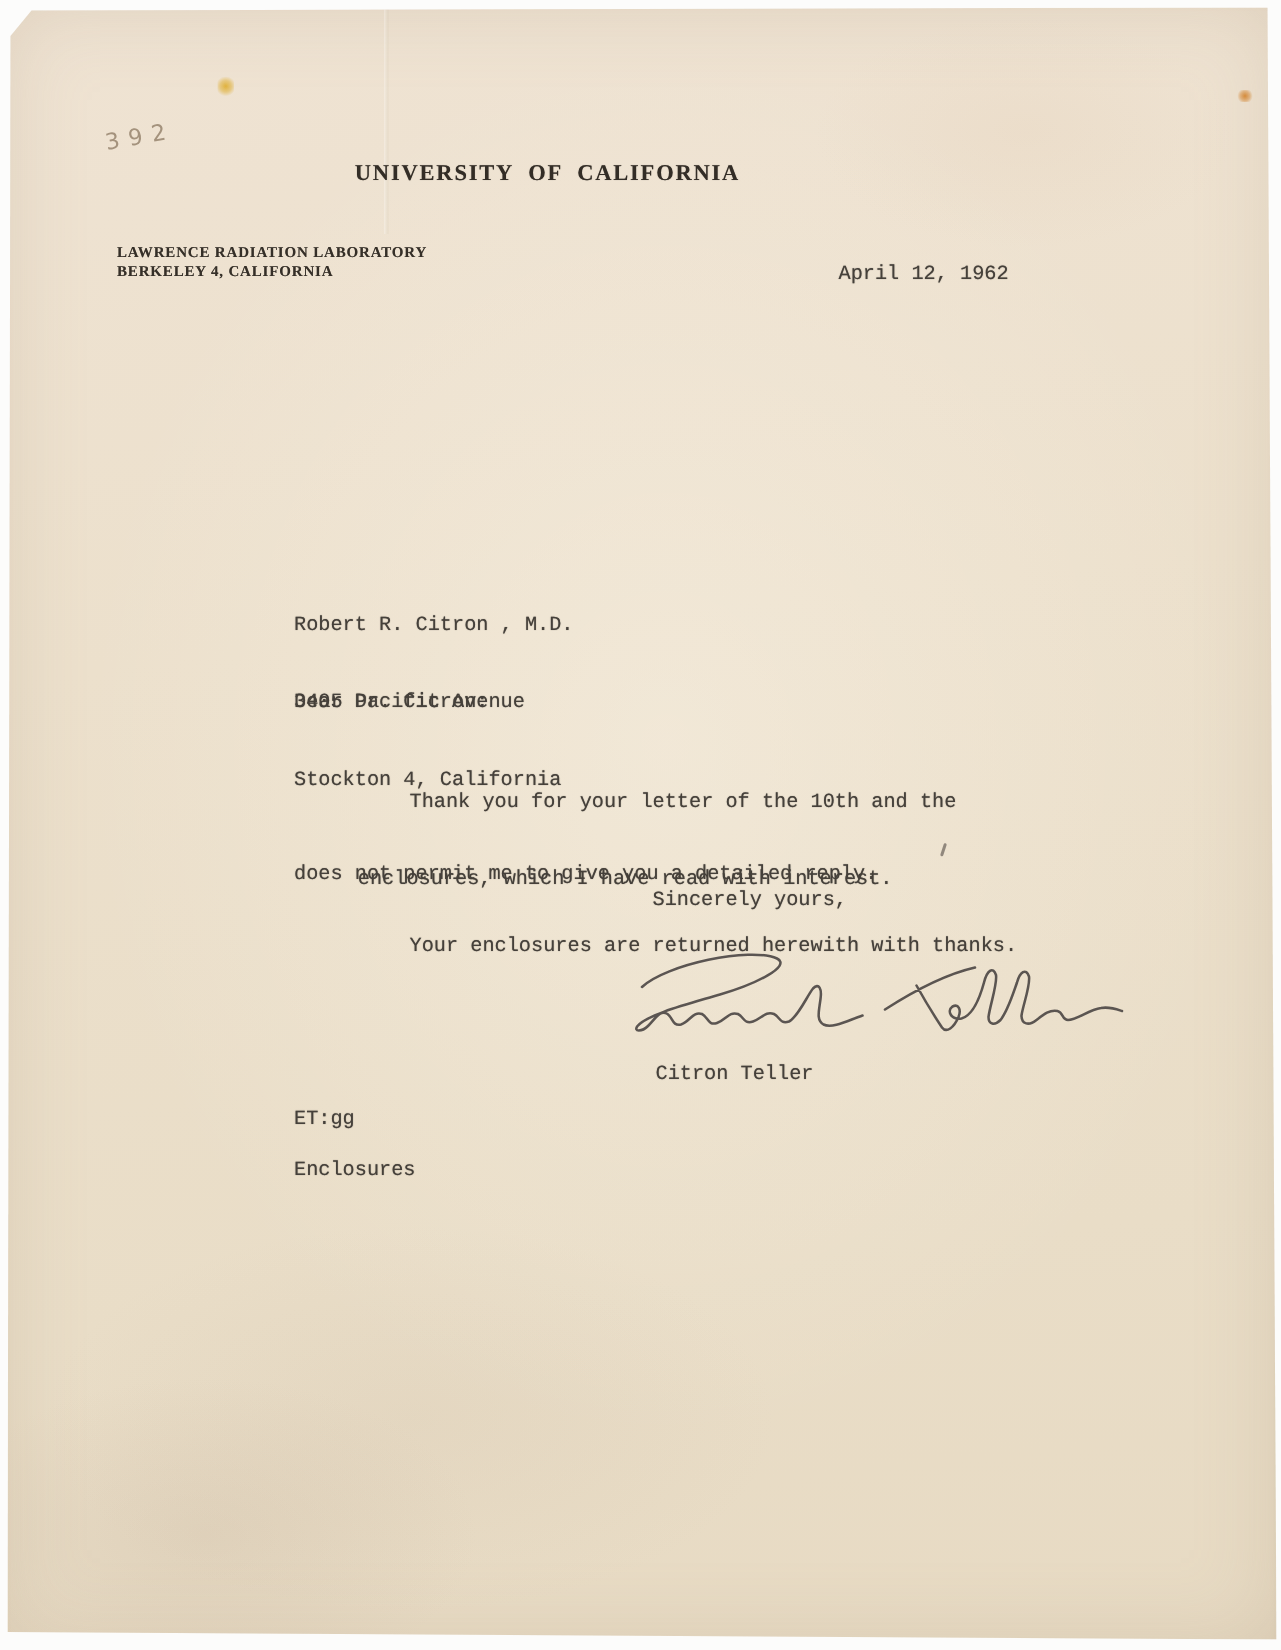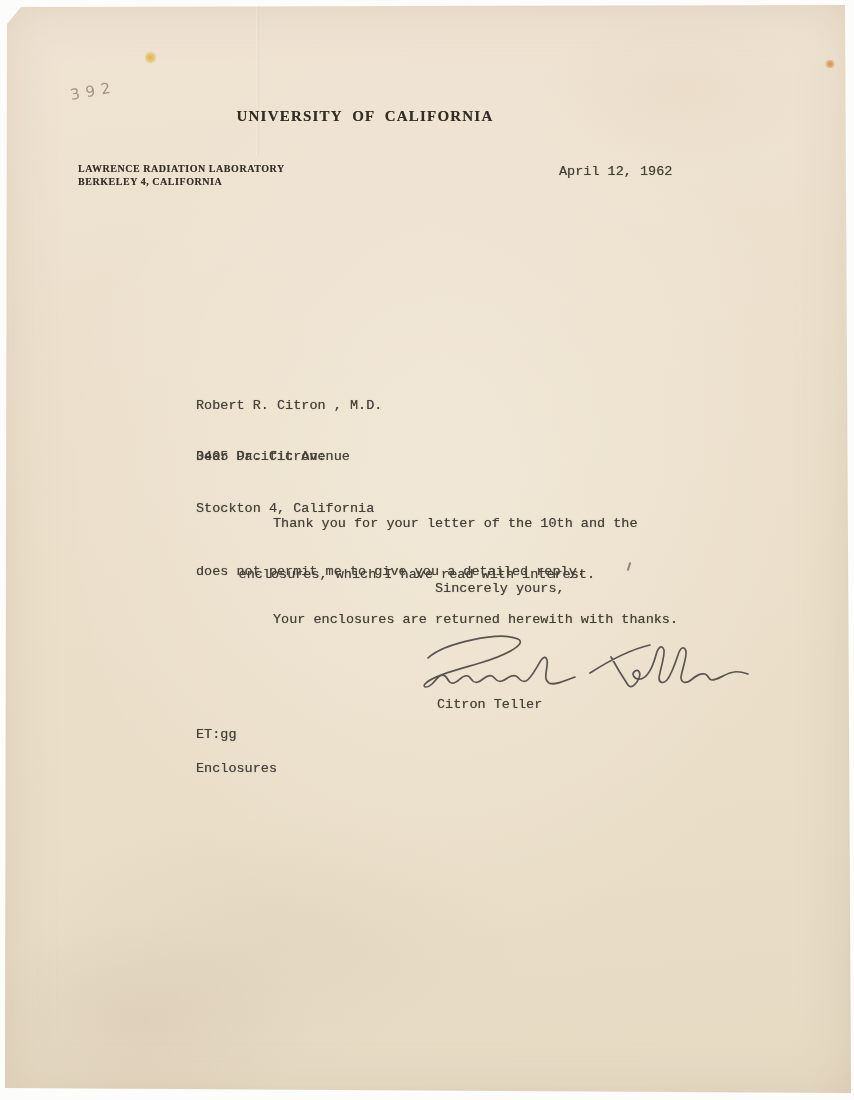--- a/index.html
+++ b/index.html
@@ -69,20 +69,21 @@
   }
 
   
   .tw {
     position: absolute;
     font-family: "Liberation Mono", monospace;
     font-size: 13.5px; line-height: 17.3px;
     color: #45403a;
     text-shadow: 0 0 0.7px rgba(69,64,58,0.65);
     white-space: pre;
+    margin-top: 12px;
   }
   .date-line   { left: 559px; top: 163px; }
   .recipient   { left: 196px; top: 362px; }
   .salutation  { left: 196px; top: 448px; }
   .para        { left: 196px; text-align: center; }
   .para-1      { top: 480px; }
   .para-2      { top: 528px; }
   .para-3      { top: 576px; }
   .para .first-line { padding-left: 77px; }
   .valediction { left: 435px; top: 580px; text-align: right; }

